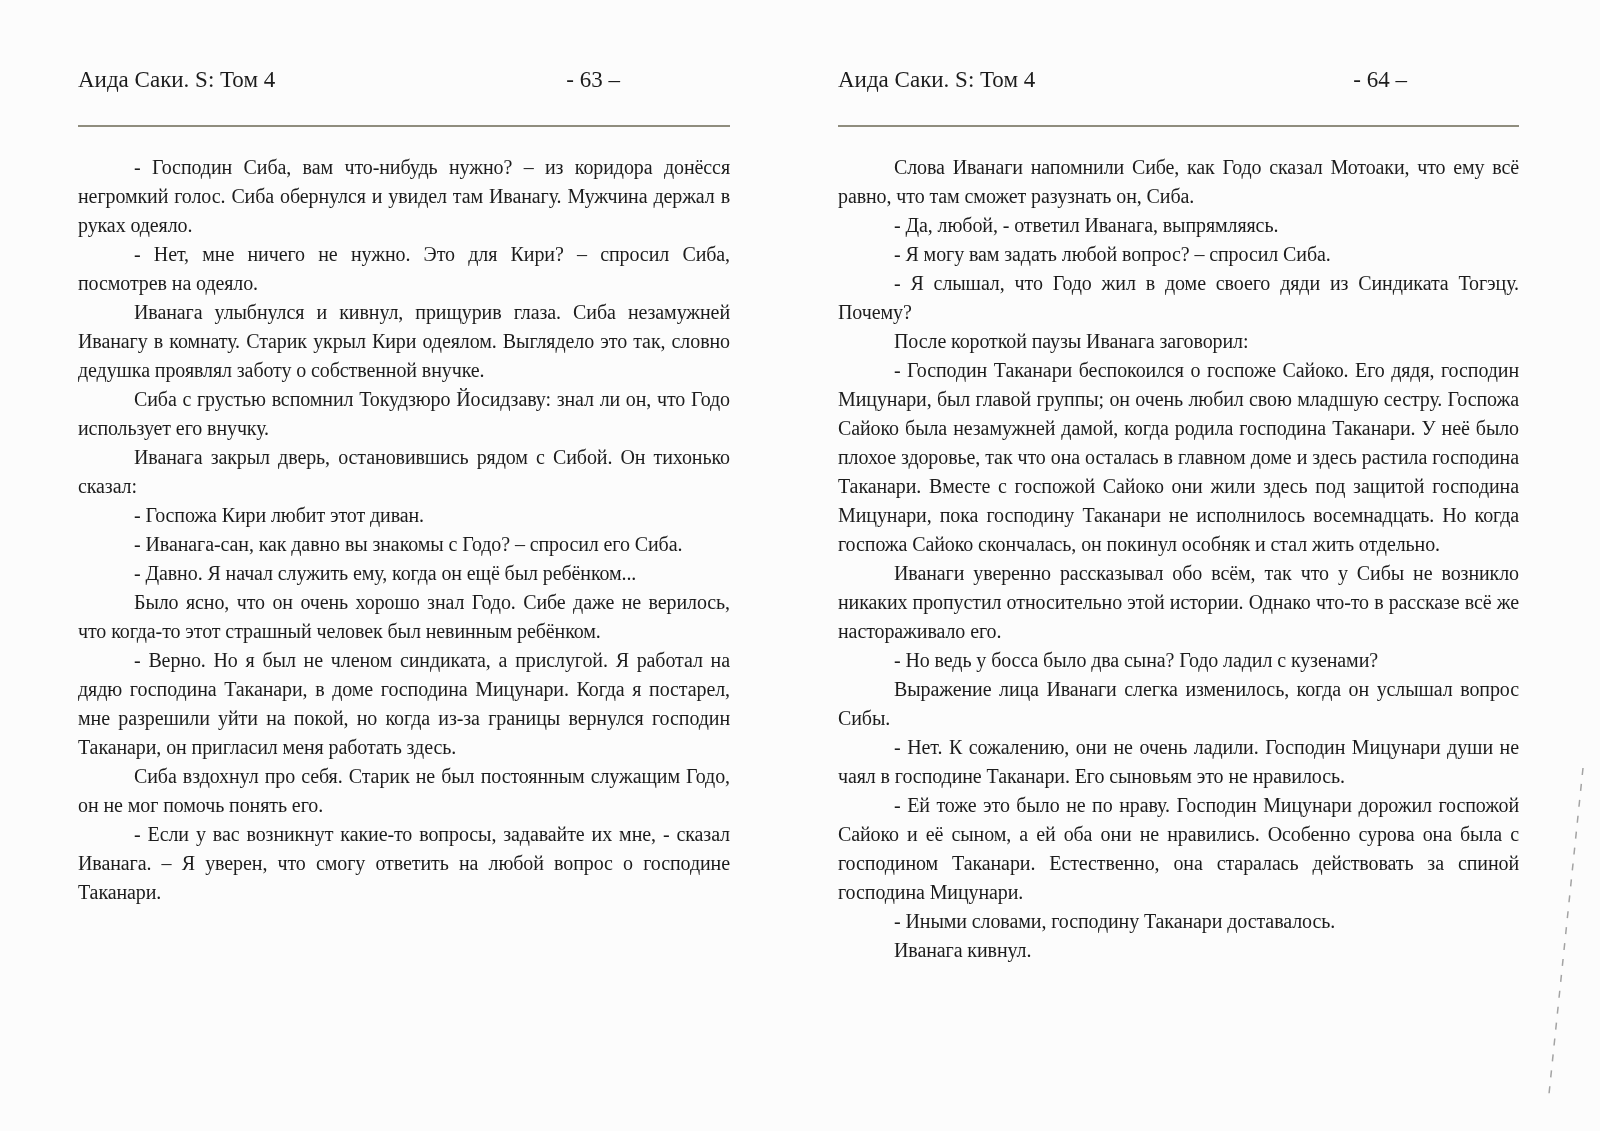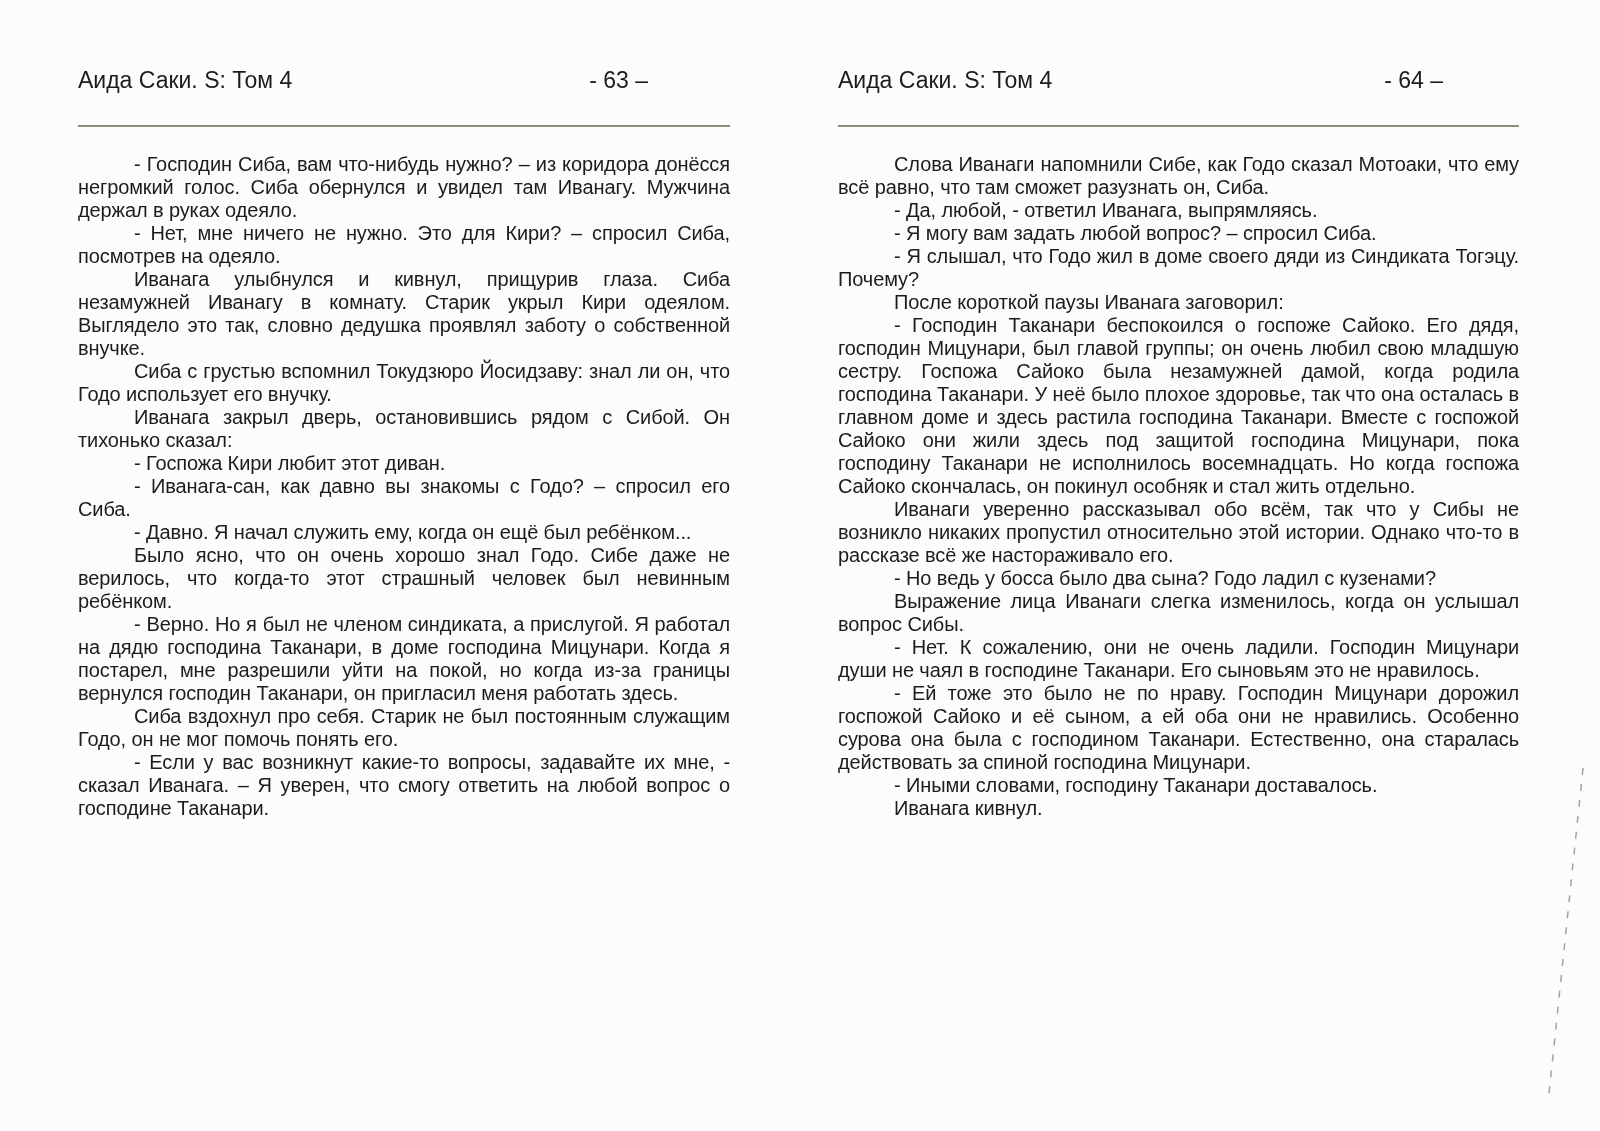--- a/index.html
+++ b/index.html
@@ -5,55 +5,55 @@
   html, body {
     margin: 0;
     padding: 0;
     background: #ffffff;
   }
   .canvas {
     position: relative;
     width: 1600px;
     height: 1131px;
     background: var(--background, #fcfcfc);
-    font-family: Liberation Sans, sans-serif;
+    font-family: Liberation Serif, serif;
     color: var(--text, #1c1c1c);
     overflow: hidden;
   }
   .page {
     position: absolute;
     top: 0;
     height: 100%;
   }
   .page-left  { left: 78px;  width: 652px; }
   .page-right { left: 838px; width: 681px; }
 
   .page-header {
     display: flex;
     justify-content: space-between;
     align-items: baseline;
     padding-top: 66px;
     font-size: 23px;
     line-height: 28px;
     white-space: nowrap;
   }
-  .page-left  .page-number { margin-right: 82px; text-align: center; }
-  .page-right .page-number { margin-right: 76px; }
+  .page-left  .page-number { margin-right: 110px; text-align: center; }
+  .page-right .page-number { margin-right: 112px; }
 
   .header-rule {
     margin-top: 31px;
     border: 0;
     border-top: 2px solid var(--rule, #8f8d7e);
     height: 0;
   }
 
   .page-body {
     margin-top: 26px;
     font-size: 20px;
-    line-height: 23px;
+    line-height: 29px;
     text-align: justify;
     letter-spacing: -0.1px;
   }
   .para {
     margin: 0;
     text-indent: 56px;
   }
 
   .scan-edge {
     position: absolute;

